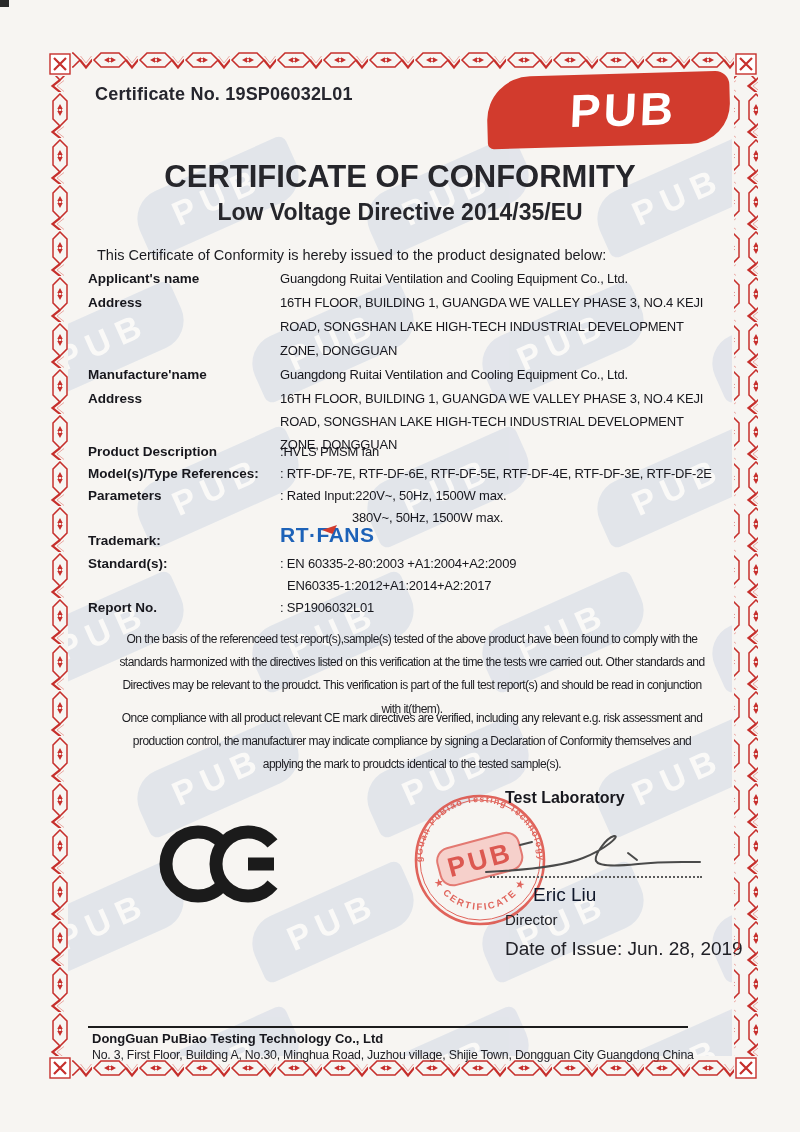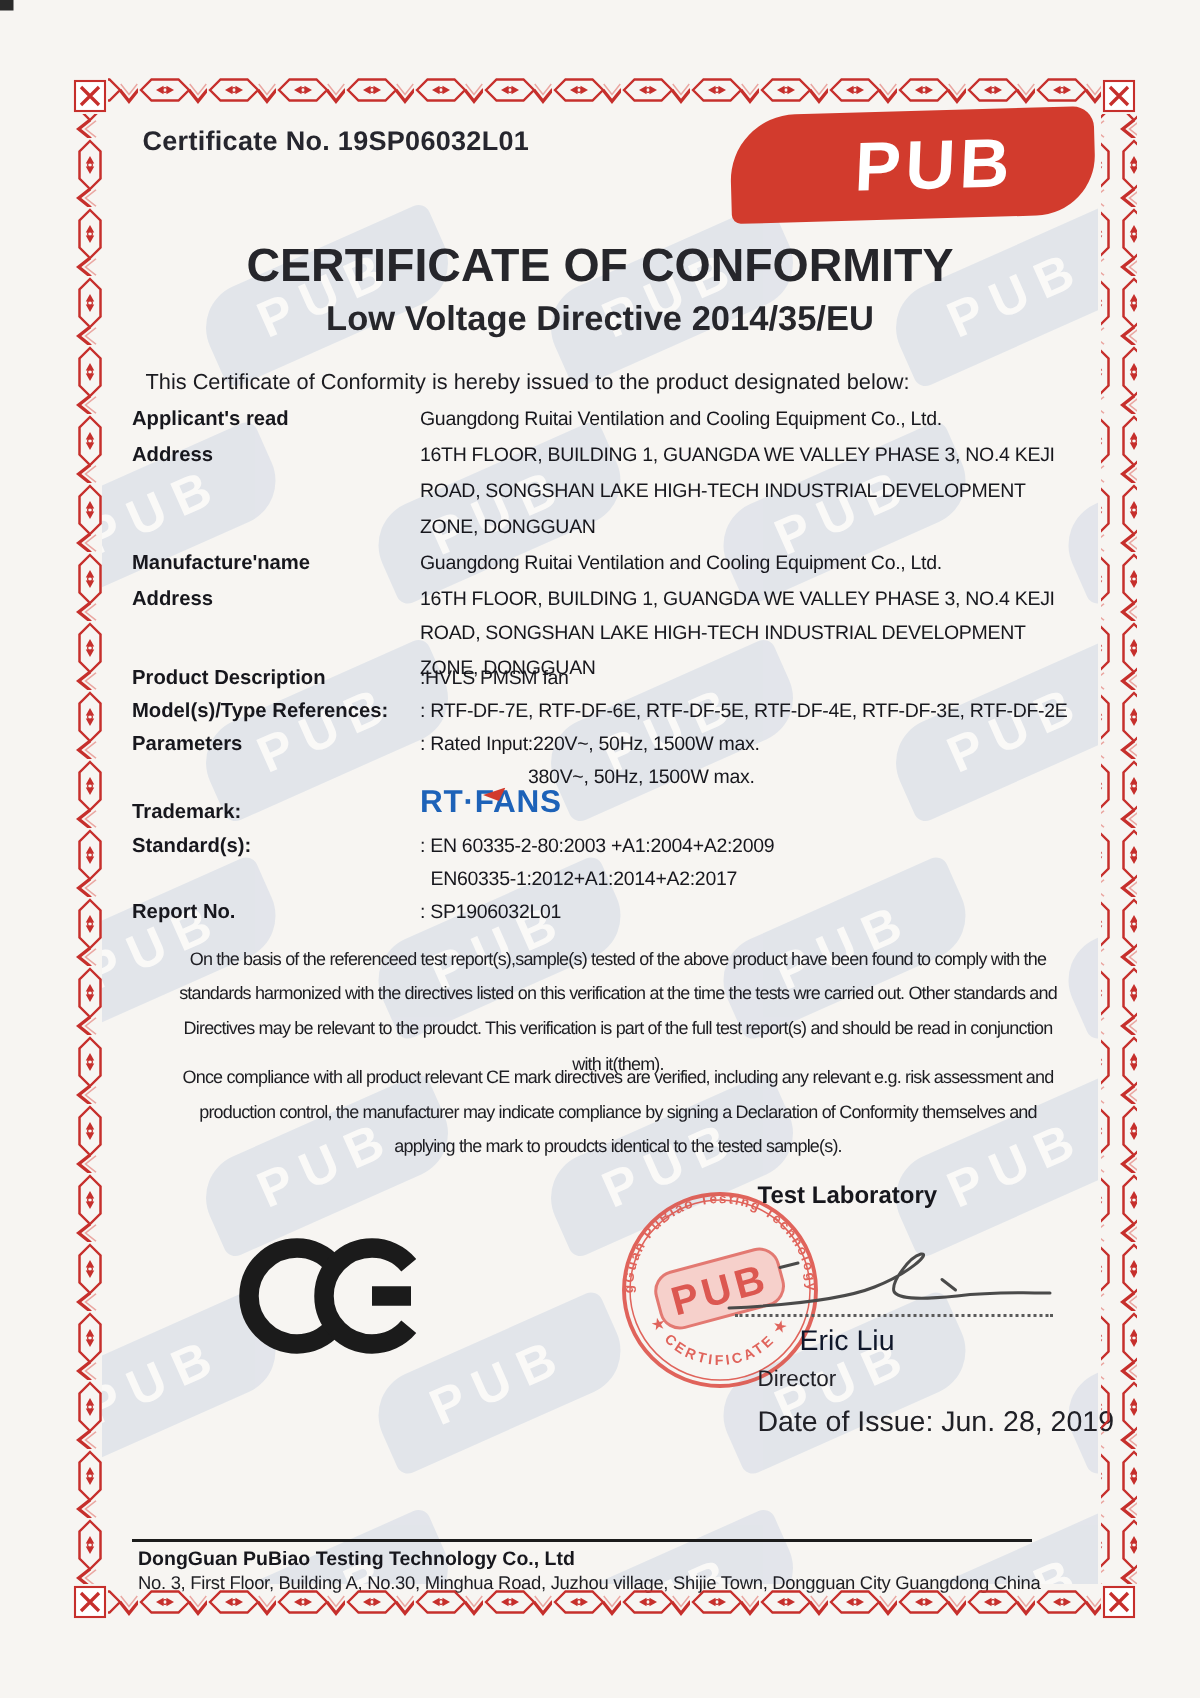--- a/index.html
+++ b/index.html
@@ -138,21 +138,21 @@
 </div>
 
 <div class="abs pub-logo">
   <span>PUB</span>
 </div>
 
 <div class="abs doc-title">CERTIFICATE OF CONFORMITY</div>
 <div class="abs doc-subtitle">Low Voltage Directive 2014/35/EU</div>
 <div class="abs intro">This Certificate of Conformity is hereby issued to the product designated below:</div>
 
-<div class="lbl" style="top:271px">Applicant's read</div>
+<div class="lbl" style="top:271px">Applicant's name</div>
 <div class="val" style="top:271px">Guangdong Ruitai Ventilation and Cooling Equipment Co., Ltd.</div>
 
 <div class="lbl" style="top:295px">Address</div>
 <div class="val" style="top:295px">16TH FLOOR, BUILDING 1, GUANGDA WE VALLEY PHASE 3, NO.4 KEJI</div>
 <div class="val" style="top:319px">ROAD, SONGSHAN LAKE HIGH-TECH INDUSTRIAL DEVELOPMENT</div>
 <div class="val" style="top:343px">ZONE, DONGGUAN</div>
 
 <div class="lbl" style="top:367px">Manufacture'name</div>
 <div class="val" style="top:367px">Guangdong Ruitai Ventilation and Cooling Equipment Co., Ltd.</div>
 

